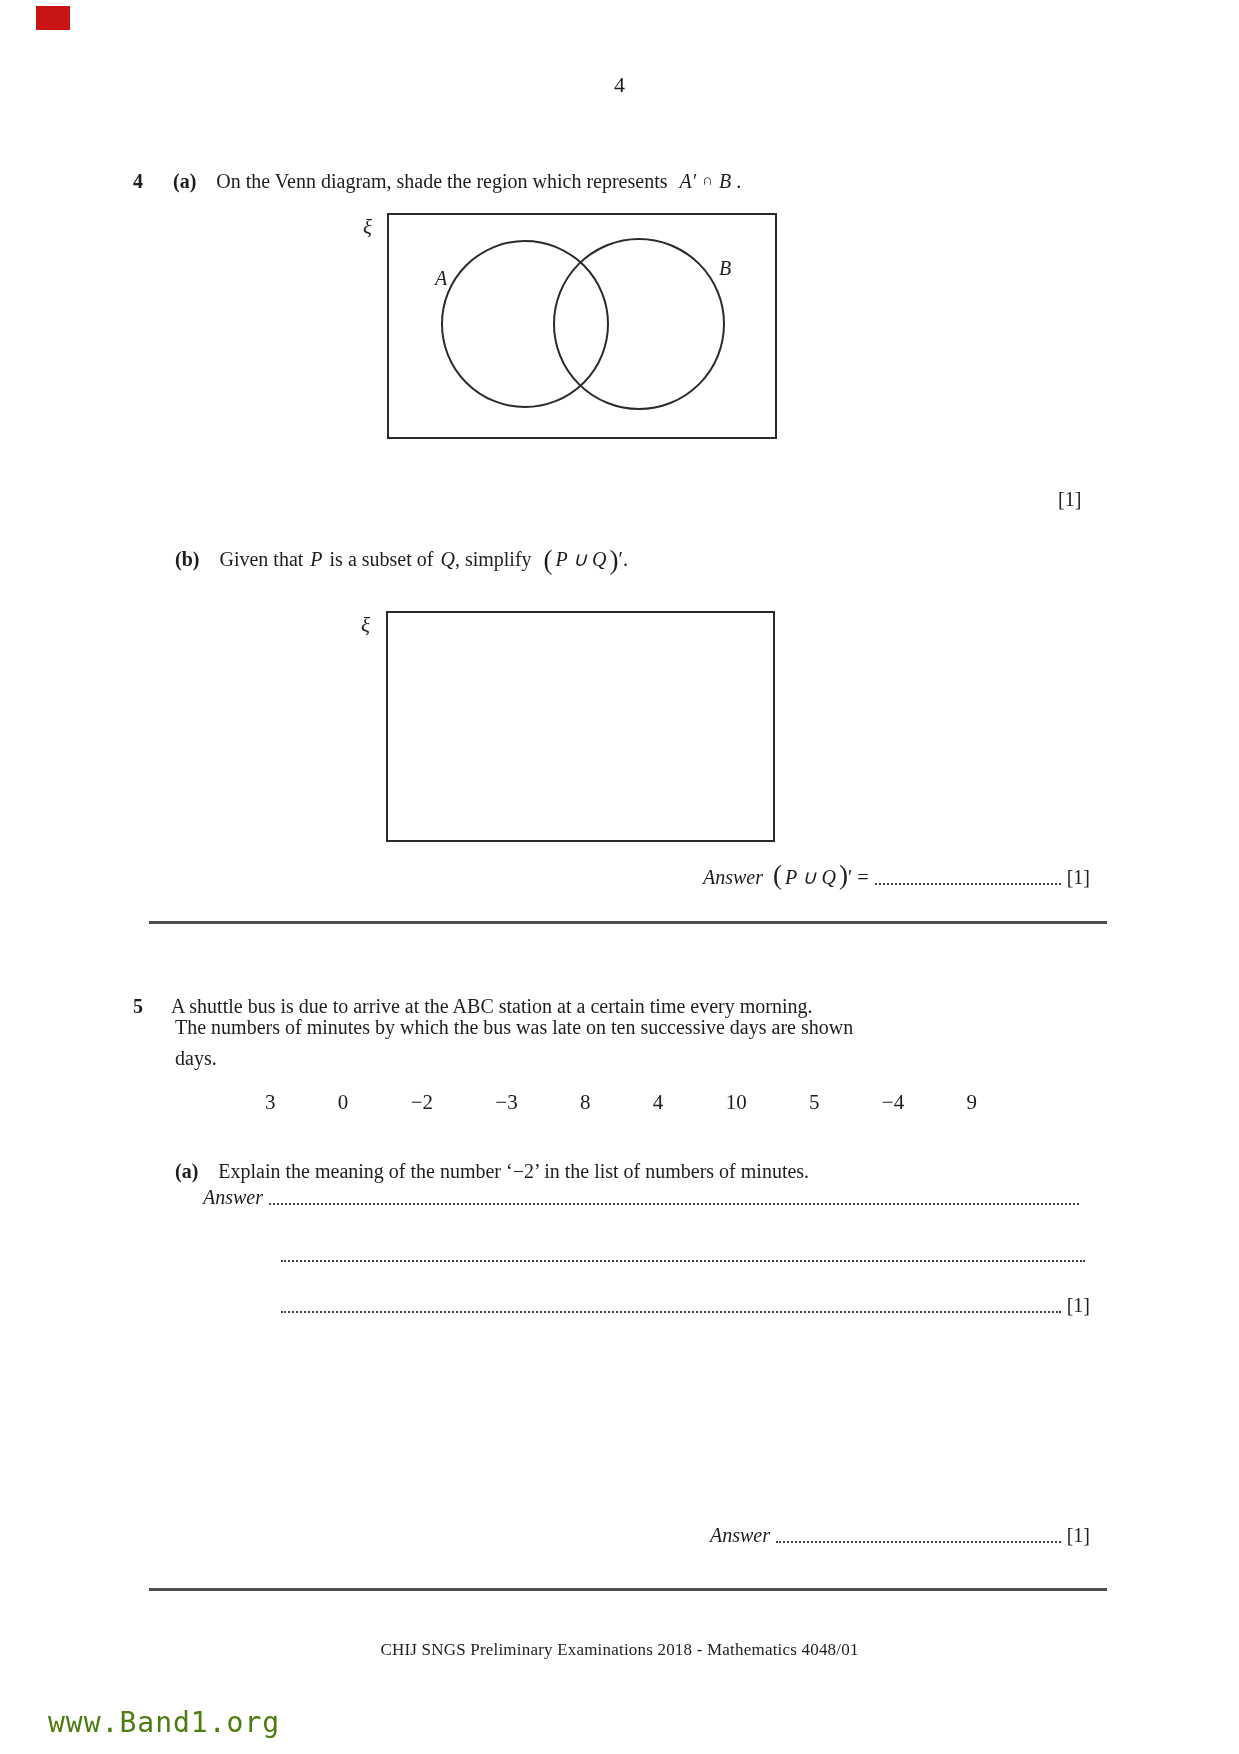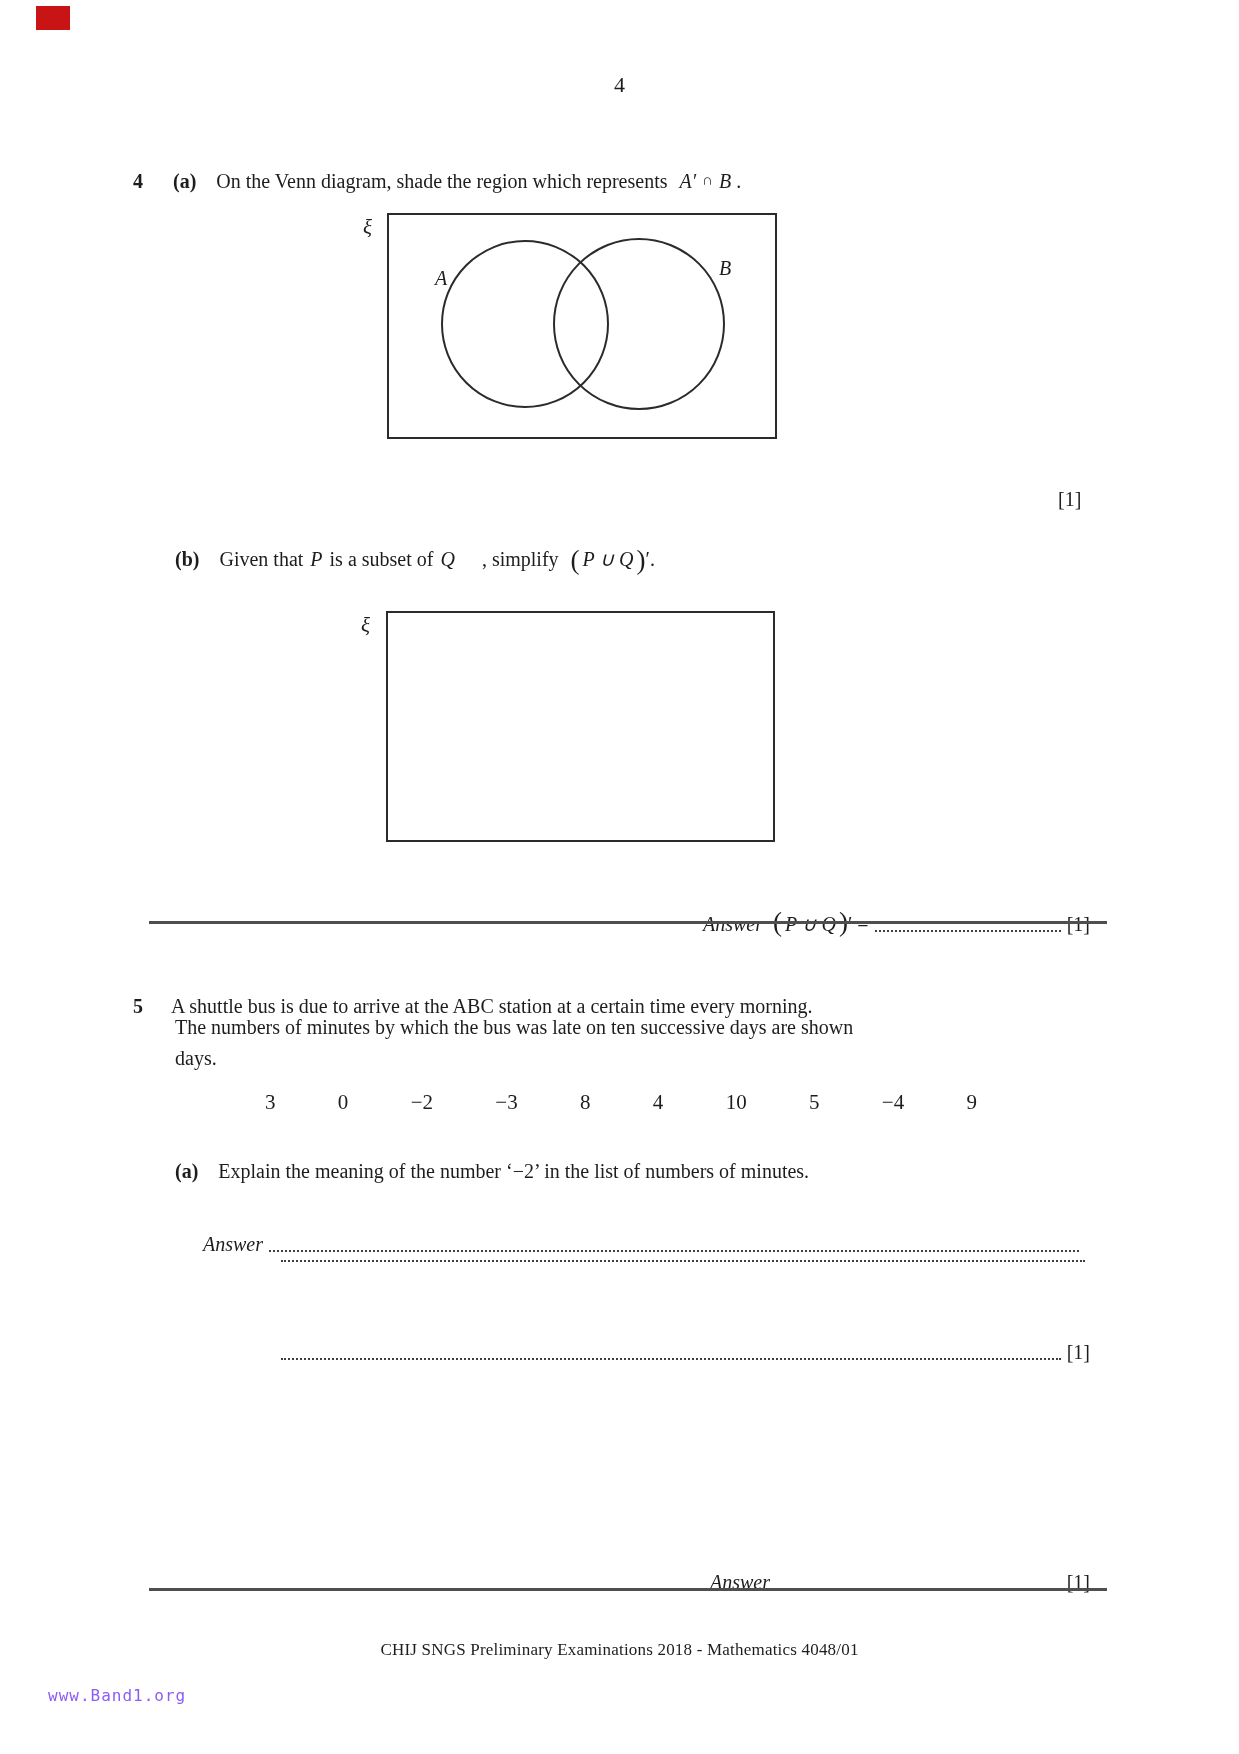--- a/index.html
+++ b/index.html
@@ -16,30 +16,30 @@
   .abs { position:absolute; }
   .b { font-weight:bold; }
   .i { font-style:italic; }
   .qline { font-size:20px; white-space:nowrap;margin-top:20px; }
   .txt20 { font-size:20px; }
   .cap-op { font-size:15px; vertical-align:3px; margin:0 6px; color:#2a2a2a; }
   .bp { font-size:27px; line-height:1; vertical-align:-3px; font-weight:400; }
   .setbox { border:2px solid #2b2b2b; background:#ffffff; }
   .xi { font-size:21px; font-style:italic; }
   .divider { height:3px; background:#4f4f4f; }
-  .answer-row { display:flex; align-items:flex-end; font-size:20px; white-space:nowrap;margin-top:47px; }
+  .answer-row { display:flex; align-items:flex-end; font-size:20px; white-space:nowrap; }
   .dots { flex:1 1 auto; border-bottom:2.5px dotted #3f3f3f; height:2px; margin:0 6px 4px 6px; }
   .dotline { border-bottom:2.5px dotted #3f3f3f; }
   .marks { font-size:20px; }
   .venn-label { font-size:20px; font-style:italic; }
   .numrow { display:flex; justify-content:space-between; font-size:21px; }
   .footer { font-size:17px; text-align:center; width:1239px; letter-spacing:0.2px; }
   .watermark {
     font-family:"DejaVu Sans Mono", monospace;
-    font-size:16px; letter-spacing:1px; color:#8b5cf6;
+    font-size:28px; letter-spacing:1px; color:#4d7c0f;margin-top:20px;
   }
   .red-marker { background:#c81414; }
 </style>
 </head>
 <body>
 
 <div id="page">
 
   <div class="abs red-marker" style="left:36px; top:6px; width:34px; height:24px;"></div>
 
@@ -55,21 +55,21 @@
       <circle cx="136" cy="109" r="83" fill="none" stroke="#2b2b2b" stroke-width="2"></circle>
       <circle cx="250" cy="109" r="85" fill="none" stroke="#2b2b2b" stroke-width="2"></circle>
     </svg>
     <span class="abs venn-label" style="left:46px; top:52px;">A</span>
     <span class="abs venn-label" style="left:330px; top:42px;">B</span>
   </div>
 
   <div class="abs marks" style="left:1058px; top:488px;">[1]</div>
 
   <div class="abs qline" style="left:175px; top:527px;">
-    <span class="b">(b)</span><span style="margin-left:20px;">Given that</span><span class="i" style="margin:0 7px;">P</span><span>is a subset of</span><span class="i" style="margin-left:7px;">Q</span><span style="margin-right:12px;padding-left:27px;">, simplify</span><span class="bp">(</span><span class="i" style="margin:0 3px;">P ∪ Q</span><span class="bp">)</span><span>′.</span>
+    <span class="b">(b)</span><span style="margin-left:20px;">Given that</span><span class="i" style="margin:0 7px;">P</span><span>is a subset of</span><span class="i" style="margin-left:7px;">Q</span><span style="margin-right:12px;">, simplify</span><span class="bp">(</span><span class="i" style="margin:0 3px;">P ∪ Q</span><span class="bp">)</span><span>′.</span>
   </div>
 
 
   <div class="abs setbox" style="left:386px; top:611px; width:389px; height:231px;">
     <span class="abs xi" style="left:-27px; top:0px;">ξ</span>
   </div>
 
   <div class="abs answer-row" style="left:703px; top:862px; width:387px;">
     <span class="i">Answer</span>
       <span class="bp" style="margin-left:10px;">(</span>

